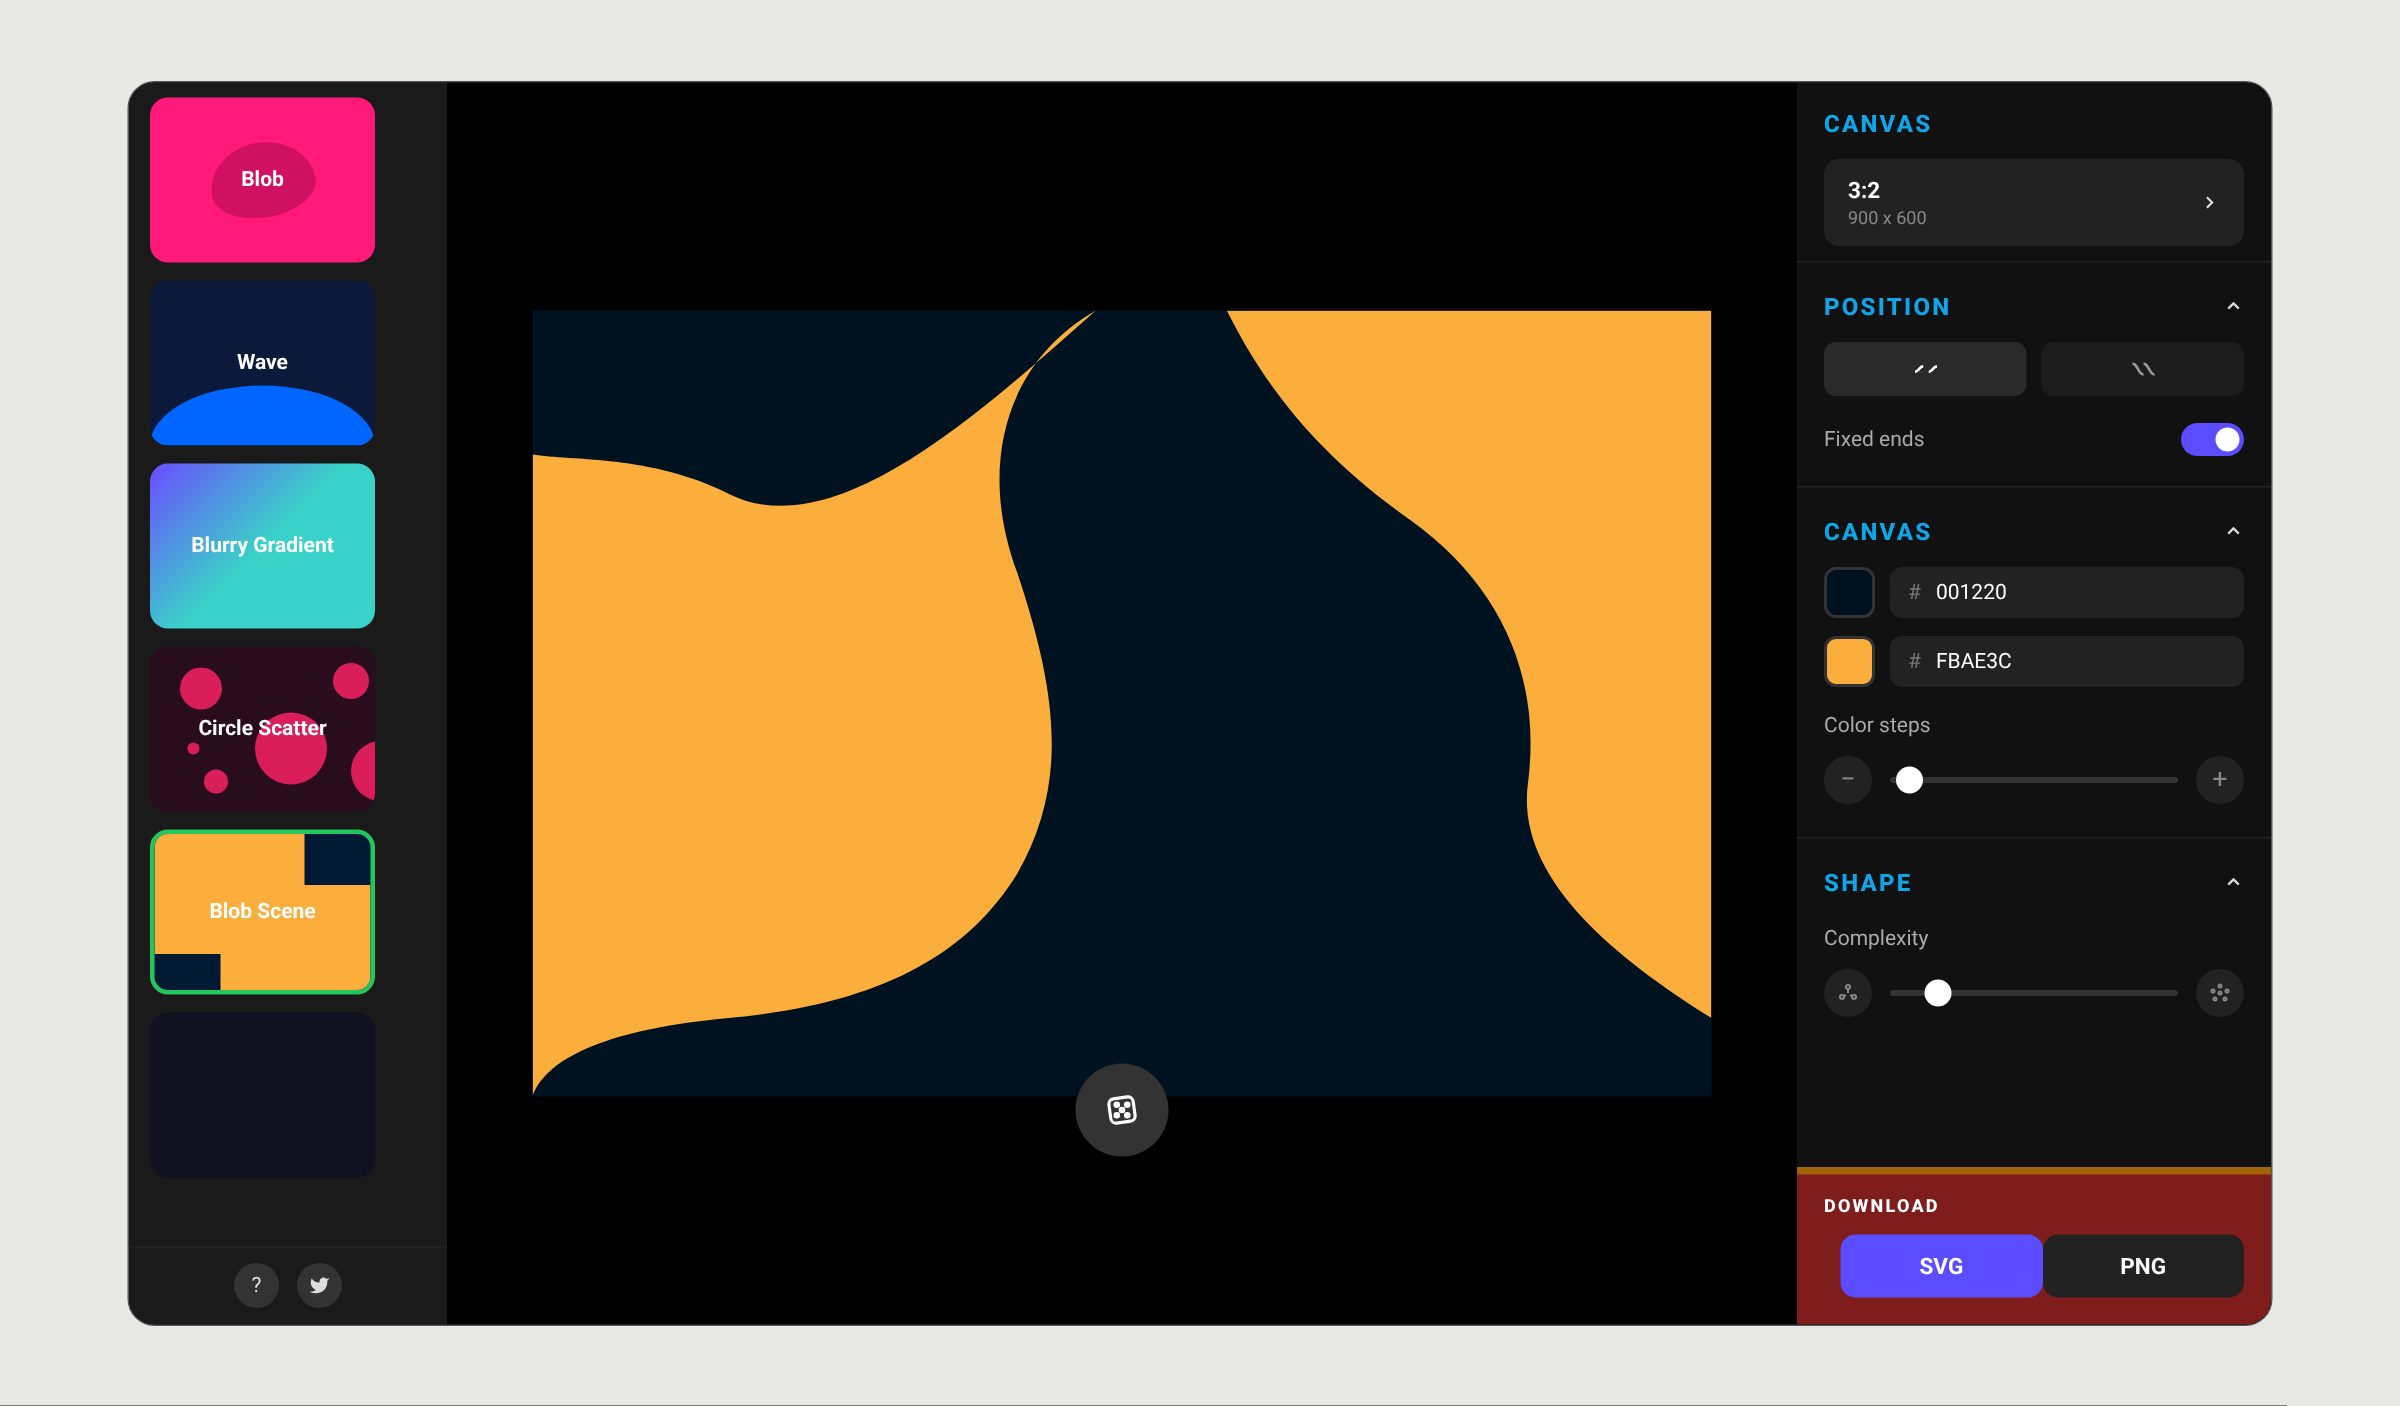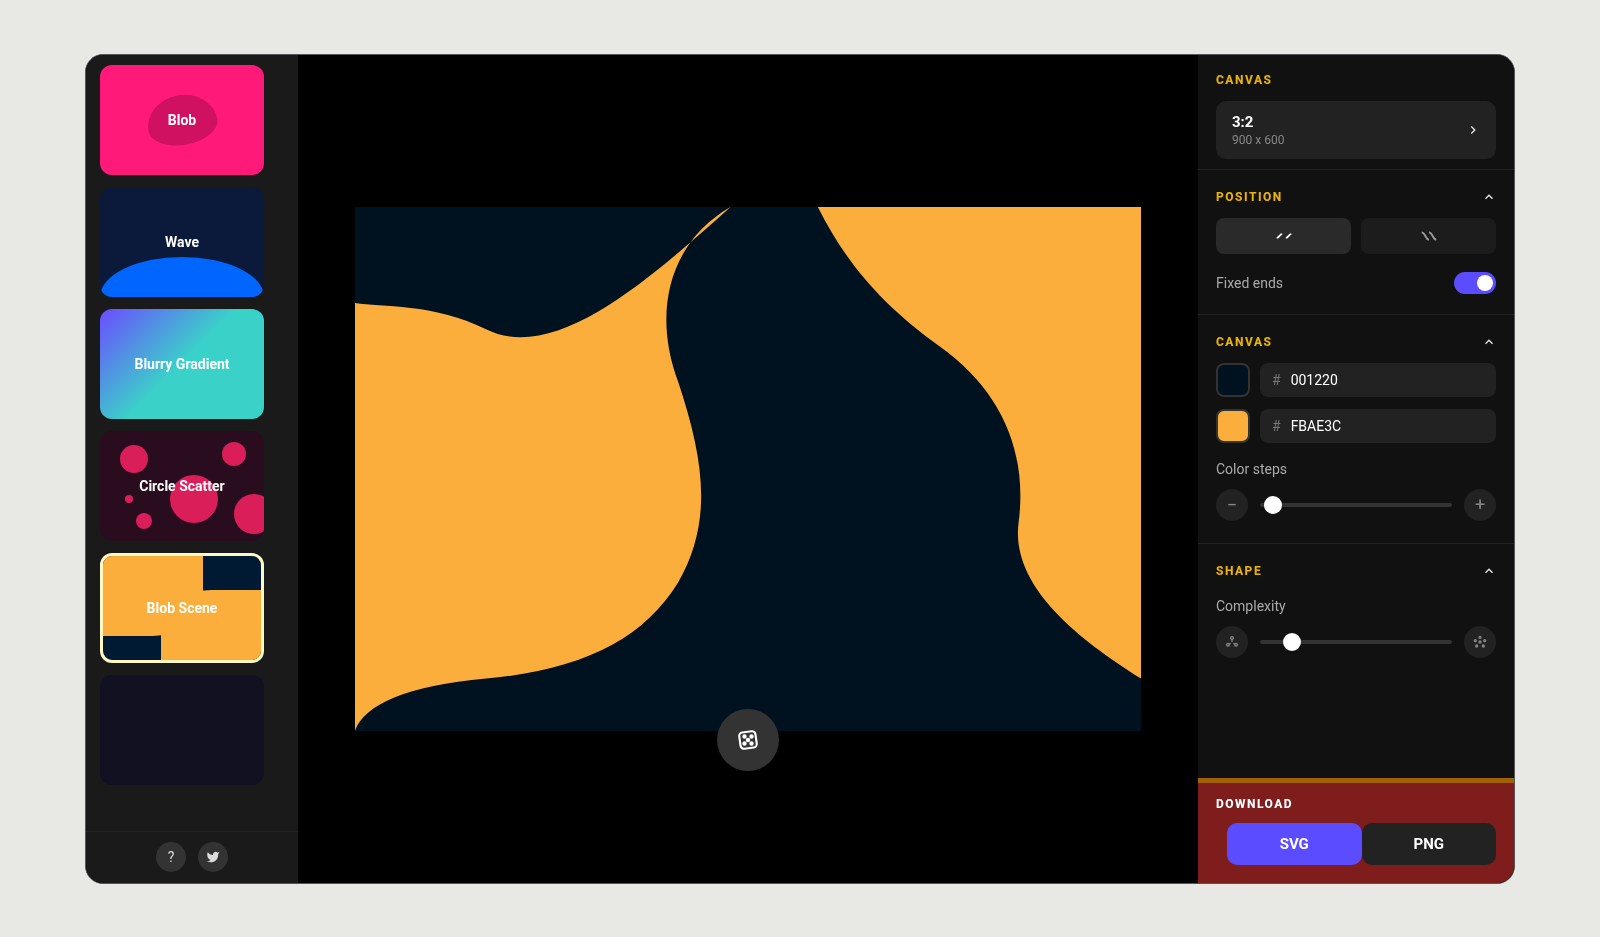--- a/index.html
+++ b/index.html
@@ -3,40 +3,40 @@
 <meta charset="utf-8">
 <style>
 * { margin:0; padding:0; box-sizing:border-box; font-family:-apple-system,BlinkMacSystemFont,"Segoe UI",Roboto,sans-serif; }
 body { background:#e8e8e4; display:flex; justify-content:center; align-items:center; height:937px; width:1600px; }
 .window { width:1430px; height:830px; background:#000; border-radius:18px; overflow:hidden; display:flex; position:relative; border:1px solid #555; }
 .leftbar { width:212px; background:#1a1a1a; display:flex; flex-direction:column; }
 .topbar { height:54px; display:flex; align-items:center; padding:0 14px; background:#1a1a1a; }
 .logo { color:#fff; font-size:24px; font-weight:800; letter-spacing:-0.5px; flex:1; }
 .usericon { width:36px; height:36px; border-radius:50%; background:#333; display:flex; align-items:center; justify-content:center; color:#ccc; }
 .thumbs { flex:1; overflow-y:auto; padding:10px 14px; display:flex; flex-direction:column; gap:12px; }
-.thumb { width:164px; height:110px; border-radius:12px; display:flex; align-items:center; justify-content:center; color:#fff; font-weight:700; font-size:14px; cursor:pointer; position:relative; overflow:hidden; }
-.thumb.selected { border:3px solid #fef9c3; }
+.thumb { width:150px; height:110px; border-radius:12px; display:flex; align-items:center; justify-content:center; color:#fff; font-weight:700; font-size:14px; cursor:pointer; position:relative; overflow:hidden; }
+.thumb.selected { border:3px solid #22c55e; }
 .thumb .label { position:relative; z-index:2; }
 .blob-bg { background:#ff1a7a; }
 .blob-bg::before { content:''; position:absolute; width:70px; height:50px; background:#d01060; border-radius:50% 50% 50% 50% / 60% 60% 40% 40%; transform:rotate(-10deg); }
 .wave-bg { background:#0b1a3a; }
 .wave-bg::after { content:''; position:absolute; bottom:0; left:0; right:0; height:40px; background:#0066ff; border-radius:50% 50% 0 0 / 100% 100% 0 0; }
 .grad-bg { background:linear-gradient(135deg,#6b4cff,#3ad1c9,#3ad1c9); }
 .circle-bg { background:#2a0c1f; }
 .circle-bg::before { content:''; position:absolute; width:28px; height:28px; background:#d91e5a; border-radius:50%; top:14px; left:20px; box-shadow:60px 40px 0 10px #d91e5a, 100px -5px 0 -2px #d91e5a, 10px 62px 0 -6px #d91e5a, 120px 55px 0 6px #d91e5a, -5px 40px 0 -10px #d91e5a; }
 .scene-bg { background:#001a33; }
 .scene-bg::before { content:''; position:absolute; width:100px; height:80px; background:#fbae3c; border-radius:0 0 50% 0; top:0; left:0; }
 .scene-bg::after { content:''; position:absolute; width:100px; height:70px; background:#fbae3c; border-radius:50% 0 0 0; bottom:0; right:0; }
 .bottombar { height:52px; display:flex; align-items:center; justify-content:center; gap:12px; border-top:1px solid #222; }
 .roundbtn { width:30px; height:30px; border-radius:50%; background:#333; color:#ddd; display:flex; align-items:center; justify-content:center; font-size:14px; cursor:pointer; }
 .center { flex:1; background:#000; display:flex; align-items:center; justify-content:center; position:relative; }
 .canvas { width:786px; height:524px; background:#001220; position:relative; overflow:hidden; }
 .dicebtn { position:absolute; left:50%; transform:translateX(-50%); bottom:112px; width:62px; height:62px; border-radius:50%; background:#333; display:flex; align-items:center; justify-content:center; cursor:pointer; color:#fff; }
 .rightbar { width:316px; background:#111; display:flex; flex-direction:column; color:#ccc; font-size:14px; }
-.section-h { font-size:12px; font-weight:800; letter-spacing:1.5px; color:#eab308; padding:18px 18px 14px; display:flex; justify-content:space-between; align-items:center; }
+.section-h { font-size:16px; font-weight:800; letter-spacing:1.5px; color:#0ea5e9; padding:18px 18px 14px; display:flex; justify-content:space-between; align-items:center; }
 .chev { width:14px; height:14px; color:#ddd; }
 .card { margin:0 18px 10px; background:#222; border-radius:10px; padding:12px 16px; display:flex; align-items:center; justify-content:space-between; cursor:pointer; }
 .card .title { font-weight:700; font-size:15px; color:#fff; }
 .card .sub { font-size:12px; color:#888; margin-top:2px; }
 .toggle-row { display:flex; gap:10px; padding:0 18px 14px; }
 .tog-opt { flex:1; height:36px; background:#1c1c1c; border-radius:8px; display:flex; align-items:center; justify-content:center; cursor:pointer; color:#999; }
 .tog-opt.active { background:#2a2a2a; color:#fff; }
 .row { display:flex; align-items:center; justify-content:space-between; padding:4px 18px 16px; }
 .label-text { color:#aaa; font-size:14px; }
 .switch { width:42px; height:22px; background:#5b4cff; border-radius:11px; position:relative; cursor:pointer; }

